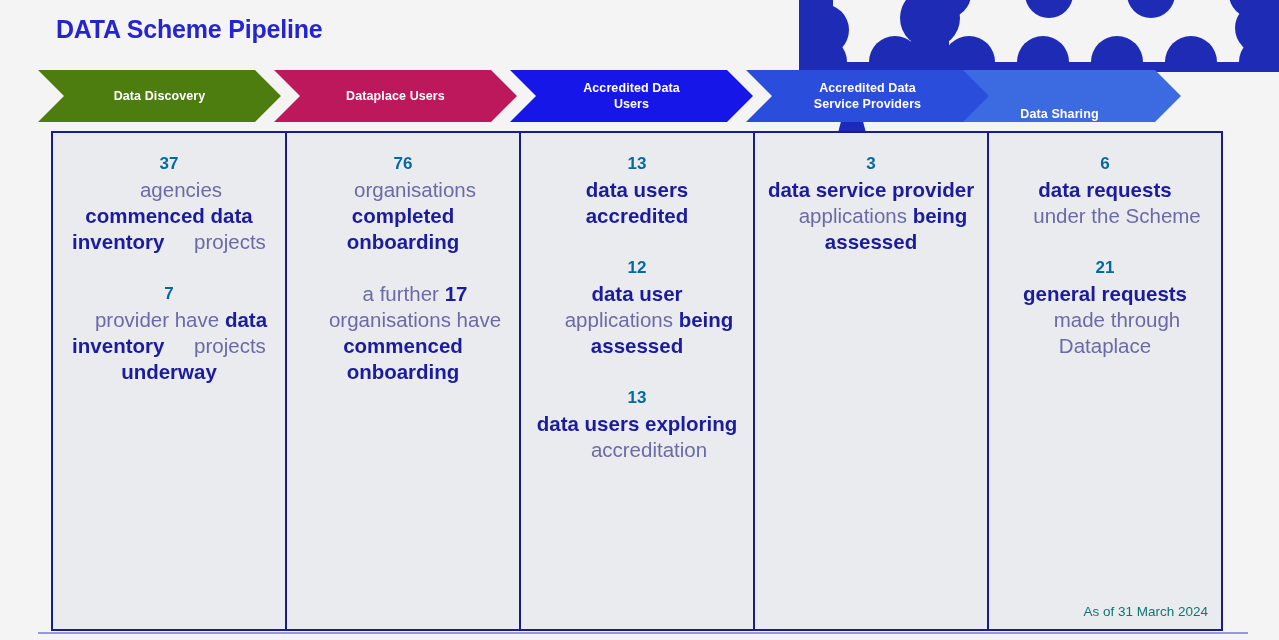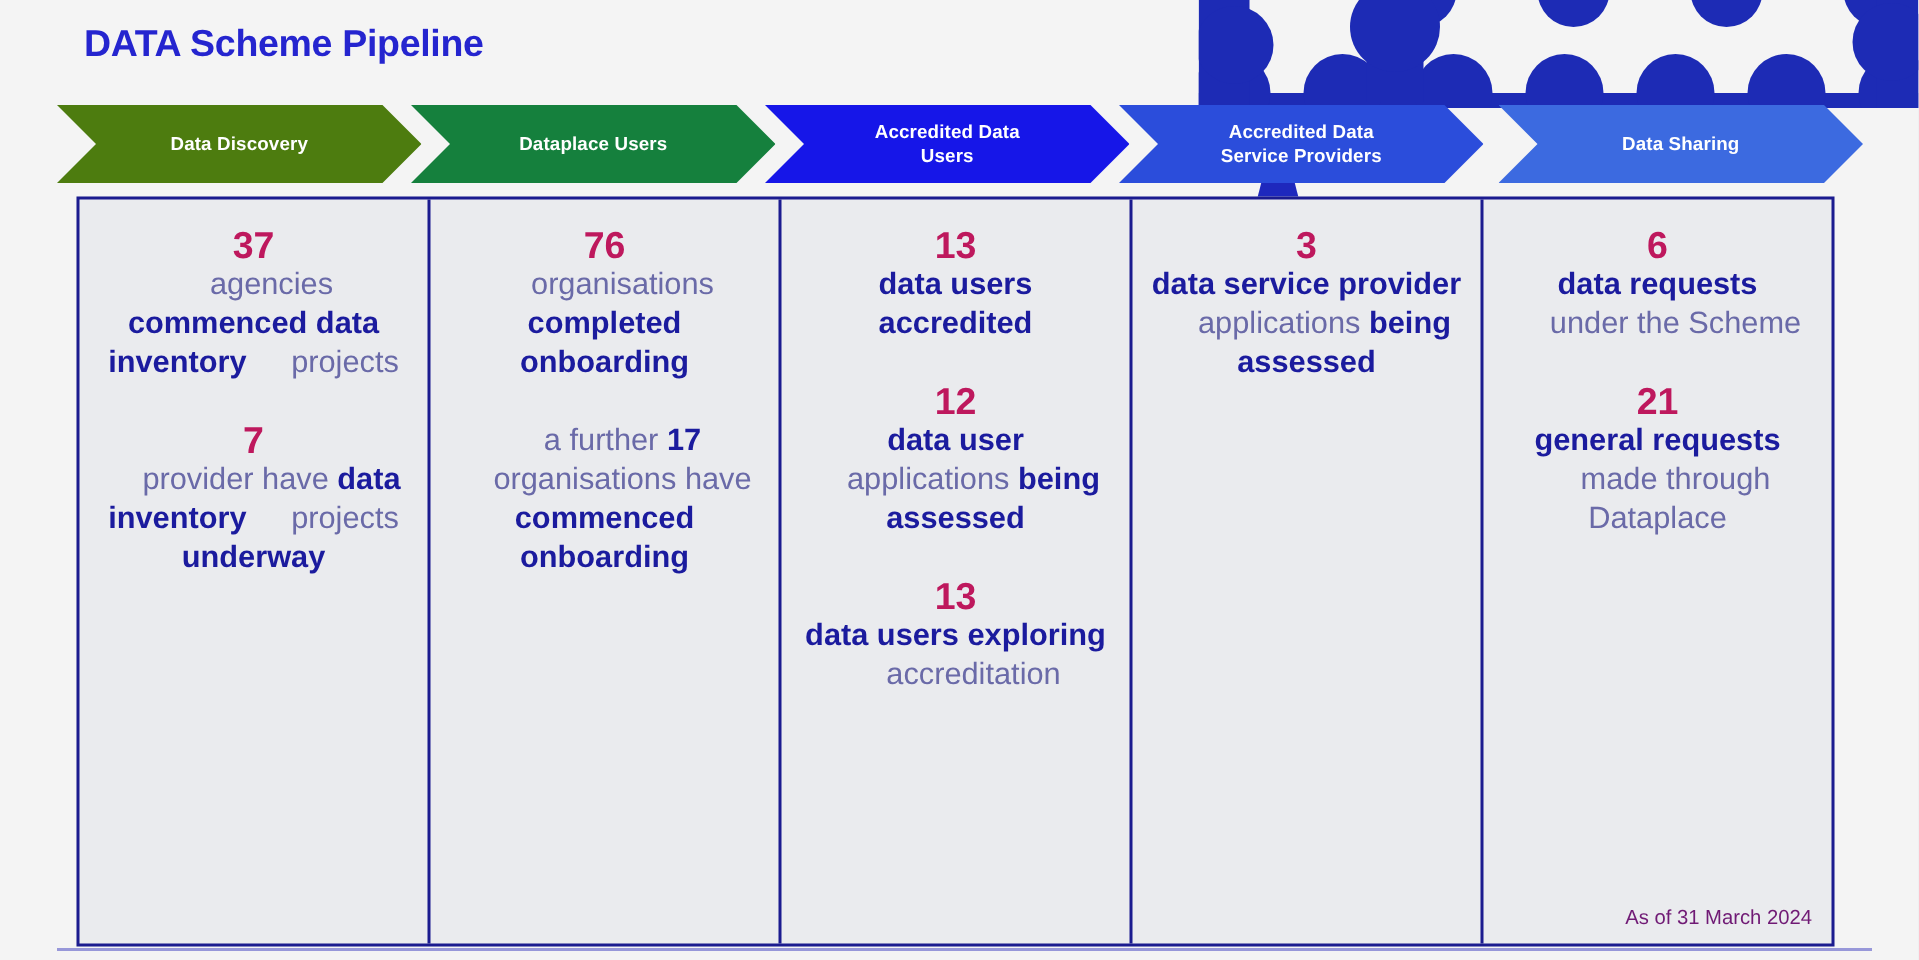--- a/index.html
+++ b/index.html
@@ -47,26 +47,26 @@
   }
   .col{
     flex:1 1 0;position:relative;box-sizing:border-box;
     border-right:2px solid #1b1b8f;
     padding:18px 12px 0 12px;
     text-align:center;
     color:#36369c;
   }
   .col:last-child{border-right:none;}
   .block{margin:0 0 26px 0;font-size:20.5px;line-height:26px;color:#4a4a96;}
-  .block .num{display:block;font-weight:bold;color:#be185d;font-size:25px;line-height:26px;}
+  .block .num{display:block;font-weight:bold;color:#0369a1;font-size:17px;line-height:26px;}
   .block b{font-weight:bold;color:#1b1b9e;}
   .block .lt{color:#6a6aa8;font-weight:normal;margin-left:24px;}
   .asof{
     position:absolute;right:13px;bottom:10px;
-    font-size:13.5px;color:#701a75;white-space:nowrap;font-weight:normal;
+    font-size:13.5px;color:#0f766e;white-space:nowrap;font-weight:normal;
   }
   .baseline{
     position:absolute;left:38px;top:632px;width:1210px;height:2px;
     background:#7a7ad0;opacity:.75;
   }
 </style>
 </head>
 <body>
 
 <div id="root">
@@ -95,36 +95,36 @@
         </g>
     </svg>
   </div>
 
   <div class="page-title">DATA Scheme Pipeline</div>
 
   <div class="chev-strip">
       <div class="chev" style="left: 0px; width: 243px; background: #4d7c0f; z-index: 5; clip-path: polygon(0px 0px, 89.3004% 0px, 100% 50%, 89.3004% 100%, 0px 100%, 10.6996% 50%);">
         <span>Data Discovery</span>
       </div>
-      <div class="chev" style="left: 236px; width: 243px; background: #15803d; z-index: 4; clip-path: polygon(0px 0px, 89.3004% 0px, 100% 50%, 89.3004% 100%, 0px 100%, 10.6996% 50%);">
+      <div class="chev" style="left: 236px; width: 243px; background: #be185d; z-index: 4; clip-path: polygon(0px 0px, 89.3004% 0px, 100% 50%, 89.3004% 100%, 0px 100%, 10.6996% 50%);">
         <span>Dataplace Users</span>
       </div>
       <div class="chev" style="left: 472px; width: 243px; background: rgb(22, 22, 232); z-index: 3; clip-path: polygon(0px 0px, 89.3004% 0px, 100% 50%, 89.3004% 100%, 0px 100%, 10.6996% 50%);">
         <span>
           <div>Accredited Data</div>
           <div>Users</div>
         </span>
       </div>
       <div class="chev" style="left: 708px; width: 243px; background: rgb(43, 77, 219); z-index: 2; clip-path: polygon(0px 0px, 89.3004% 0px, 100% 50%, 89.3004% 100%, 0px 100%, 10.6996% 50%);">
         <span>
           <div>Accredited Data</div>
           <div>Service Providers</div>
         </span>
       </div>
-      <div class="chev" style="left: 961px; width: 243px; background: rgb(60, 106, 224); z-index: 1; clip-path: polygon(0px 0px, 89.3004% 0px, 100% 50%, 89.3004% 100%, 0px 100%, 10.6996% 50%);">
+      <div class="chev" style="left: 900px; width: 243px; background: rgb(60, 106, 224); z-index: 1; clip-path: polygon(0px 0px, 89.3004% 0px, 100% 50%, 89.3004% 100%, 0px 100%, 10.6996% 50%); align-items: flex-end;">
         <span>Data Sharing</span>
       </div>
     </div>
   <div class="tab-notch"></div>
 
   <div class="panel">
       <div class="col">
         <div class="block"><span class="num">37</span><span class="lt">agencies</span> <b>commenced data inventory</b> <span class="lt">projects</span></div>
         <div class="block"><span class="num">7</span><span class="lt">provider have</span> <b>data inventory</b> <span class="lt">projects</span> <b>underway</b></div>
       </div>

